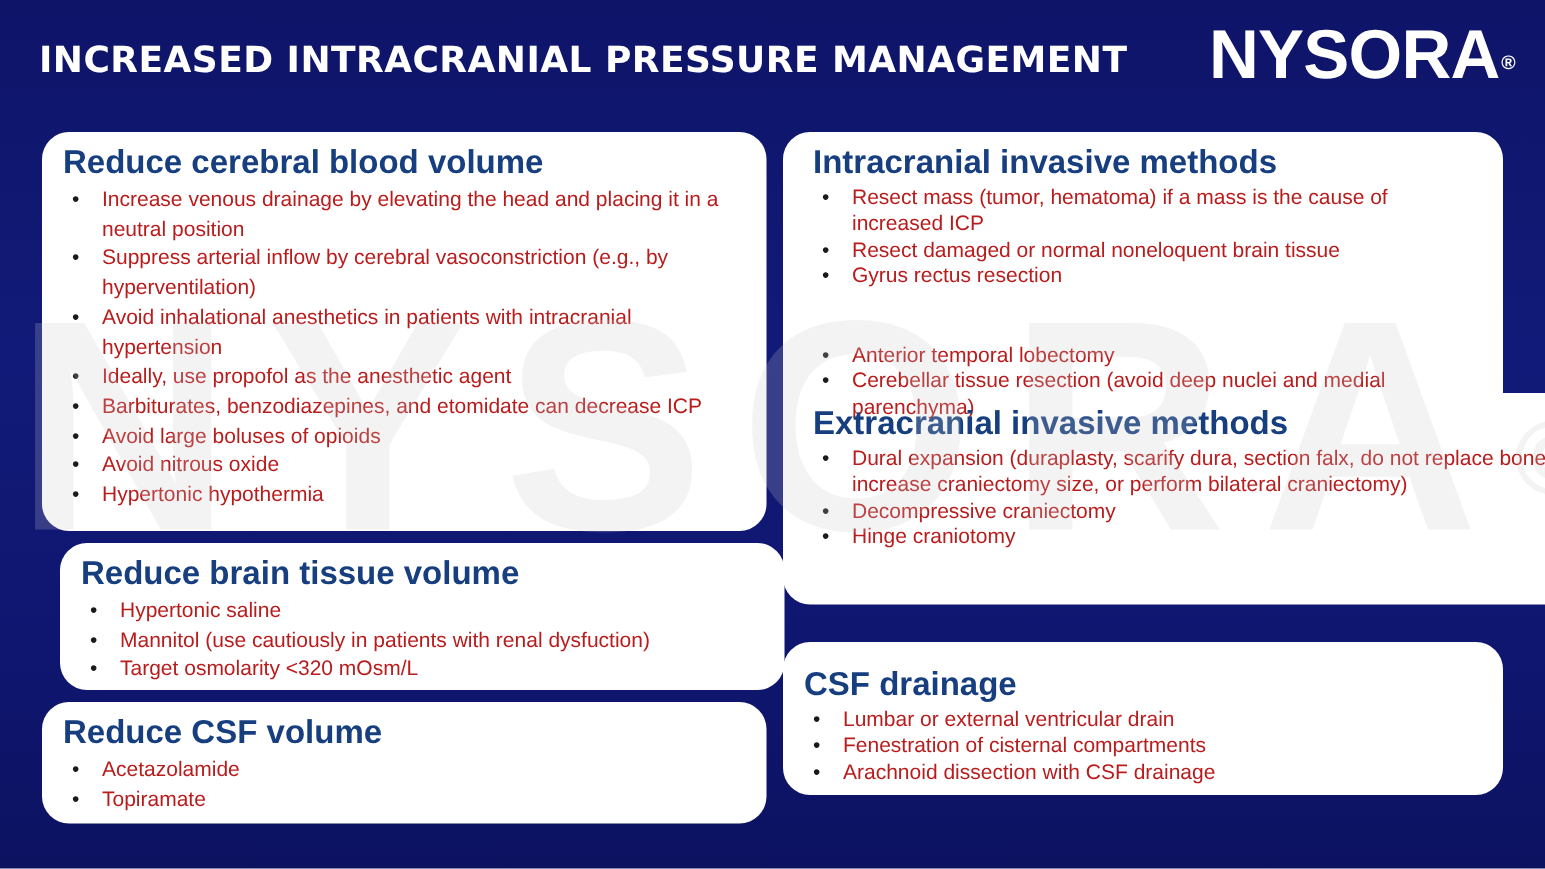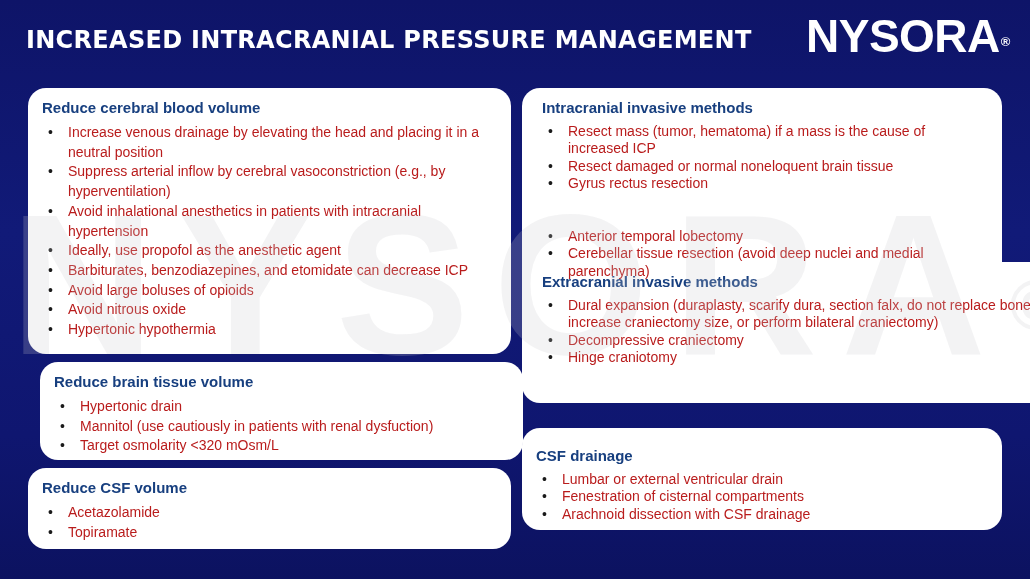--- a/index.html
+++ b/index.html
@@ -21,21 +21,21 @@
       font-weight: bold; font-size: 46px; letter-spacing: -0.5px;
       line-height: 52px;
     }
     .logo sup { font-size: 13px; vertical-align: top; position: relative; top: 6px; margin-left: 1px; }
     .panel {
       position: absolute; background: #ffffff; border-radius: 18px;
       padding: 9px 14px 8px 14px; overflow: hidden;
     }
     .panel h2 {
       color: #173f7f; font-family: "Liberation Sans", sans-serif;
-      font-weight: bold; font-size: 15px; line-height: 22px; margin-bottom: 4px;
+      font-weight: bold; font-size: 22px; line-height: 22px; margin-bottom: 4px;
       position: relative; z-index: 2;
     }
     .panel ul { list-style: none; position: relative; z-index: 2; }
     .panel li {
       position: relative; padding-left: 26px; color: #b91c1c;
       font-size: 14px; line-height: 19.7px;
     }
     .panel li::before {
       content: "•"; position: absolute; left: 6px; top: 0; color: #1a1a1a; font-size: 14px;
     }
@@ -64,21 +64,21 @@
     <li>Barbiturates, benzodiazepines, and etomidate can decrease ICP</li>
     <li>Avoid large boluses of opioids</li>
     <li>Avoid nitrous oxide</li>
     <li>Hypertonic hypothermia</li>
   </ul>
 </div>
 
 <div class="panel" style="left:40px; top:362px; width:483px; height:98px;">
   <h2>Reduce brain tissue volume</h2>
   <ul>
-    <li>Hypertonic drain</li>
+    <li>Hypertonic saline</li>
     <li>Mannitol (use cautiously in patients with renal dysfuction)</li>
     <li>Target osmolarity &lt;320 mOsm/L</li>
   </ul>
 </div>
 
 <div class="panel" style="left:28px; top:468px; width:483px; height:81px;">
   <h2>Reduce CSF volume</h2>
   <ul>
     <li>Acetazolamide</li>
     <li>Topiramate</li>

